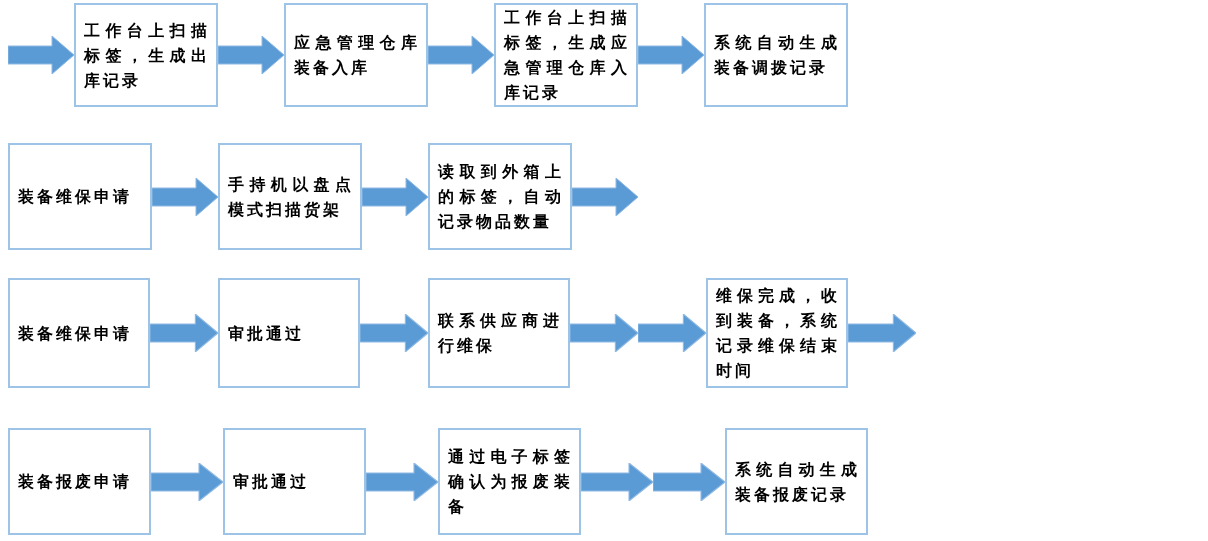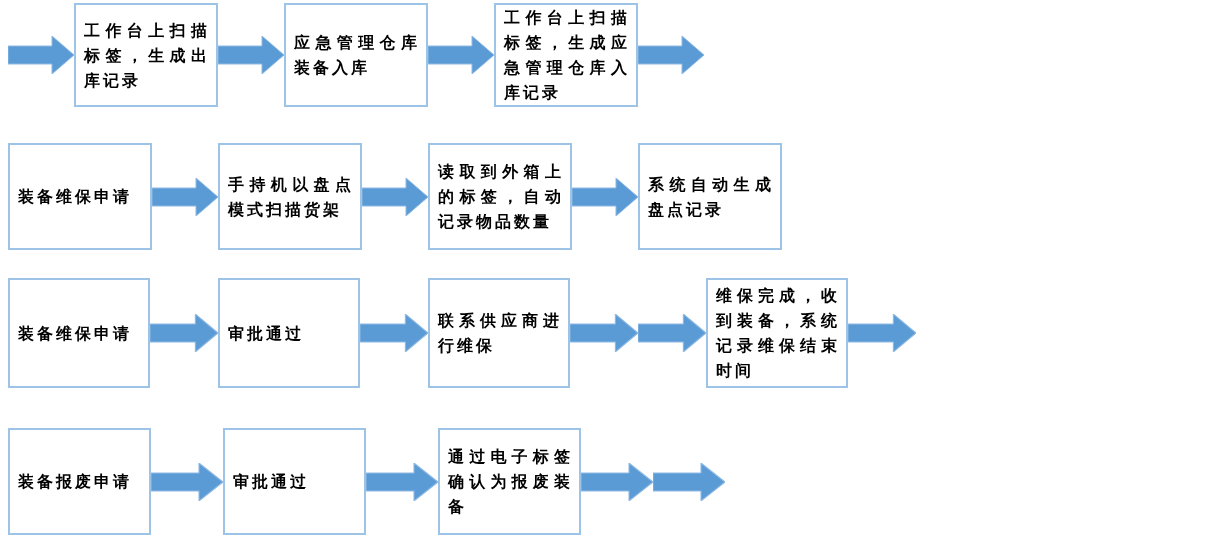--- a/index.html
+++ b/index.html
@@ -106,20 +106,23 @@
         </svg>
       </div>
     <div class="box">
         <span class="lbl">工作台上扫描标签，生成应急管理仓库入库记录</span>
       </div>
     <div class="arrow">
         <svg viewBox="0 0 66 38" preserveAspectRatio="none">
           <polygon points="0,10 44,10 44,0 66,19 44,38 44,28 0,28"></polygon>
         </svg>
       </div>
+    <div class="box">
+        <span class="lbl">系统自动生成装备调拨记录</span>
+      </div>
   </div>
 
   <div class="row row2">
     <div class="box">
         <span class="lbl">装备维保申请</span>
       </div>
     <div class="arrow">
         <svg viewBox="0 0 66 38" preserveAspectRatio="none">
           <polygon points="0,10 44,10 44,0 66,19 44,38 44,28 0,28"></polygon>
         </svg>
@@ -133,23 +136,20 @@
         </svg>
       </div>
     <div class="box">
         <span class="lbl">读取到外箱上的标签，自动记录物品数量</span>
       </div>
     <div class="arrow">
         <svg viewBox="0 0 66 38" preserveAspectRatio="none">
           <polygon points="0,10 44,10 44,0 66,19 44,38 44,28 0,28"></polygon>
         </svg>
       </div>
-    <div class="box">
-        <span class="lbl">系统自动生成盘点记录</span>
-      </div>
   </div>
 
   <div class="row row3">
     <div class="box">
         <span class="lbl">装备维保申请</span>
       </div>
     <div class="arrow">
         <svg viewBox="0 0 66 38" preserveAspectRatio="none">
           <polygon points="0,10 44,10 44,0 66,19 44,38 44,28 0,28"></polygon>
         </svg>
@@ -208,15 +208,18 @@
     <div class="arrow">
         <svg viewBox="0 0 66 38" preserveAspectRatio="none">
           <polygon points="0,10 44,10 44,0 66,19 44,38 44,28 0,28"></polygon>
         </svg>
       </div>
     <div class="arrow">
         <svg viewBox="0 0 66 38" preserveAspectRatio="none">
           <polygon points="0,10 44,10 44,0 66,19 44,38 44,28 0,28"></polygon>
         </svg>
       </div>
+    <div class="box">
+        <span class="lbl">系统自动生成装备报废记录</span>
+      </div>
   </div>
 
 </div>
 
 </body></html>

